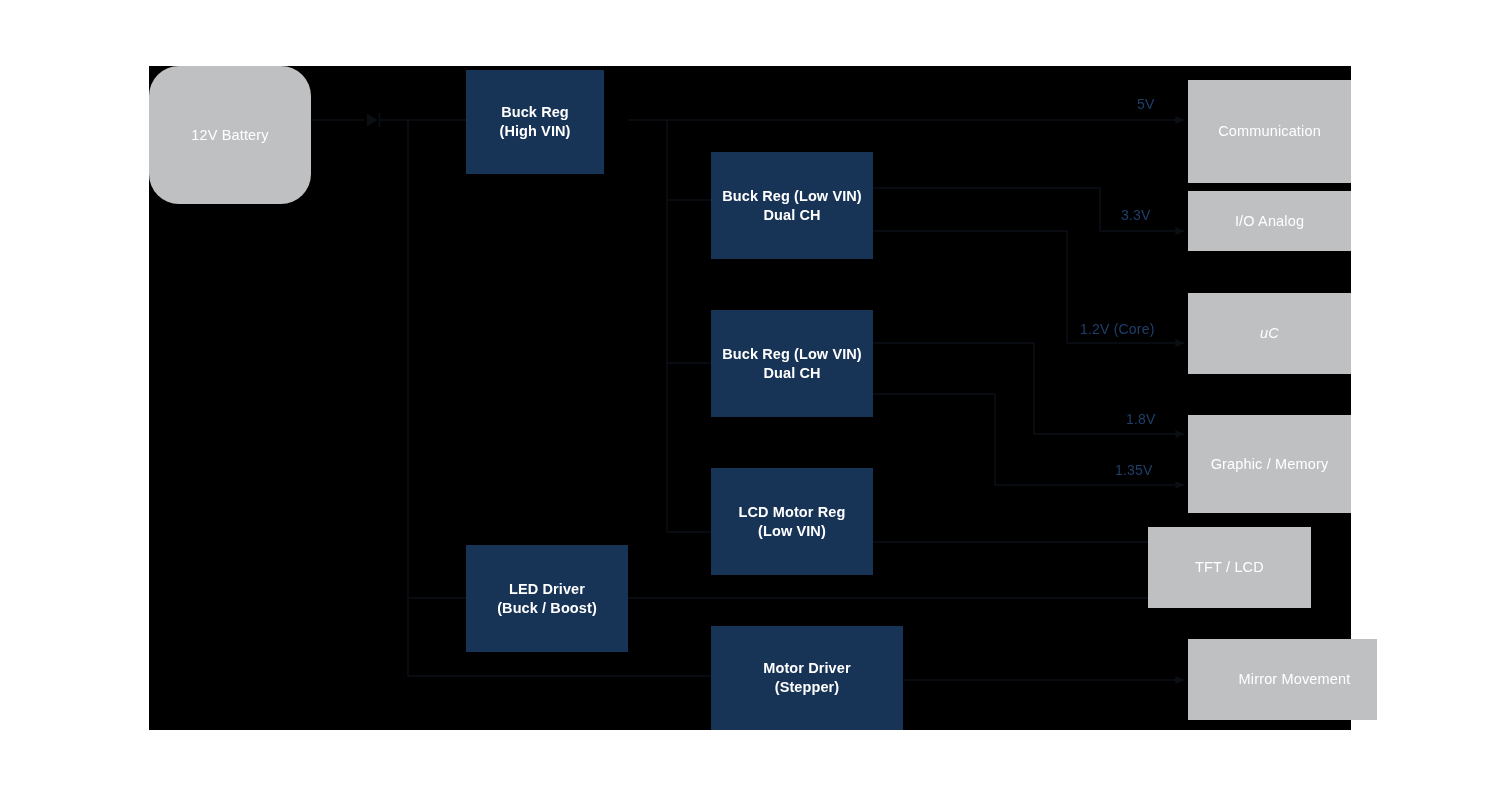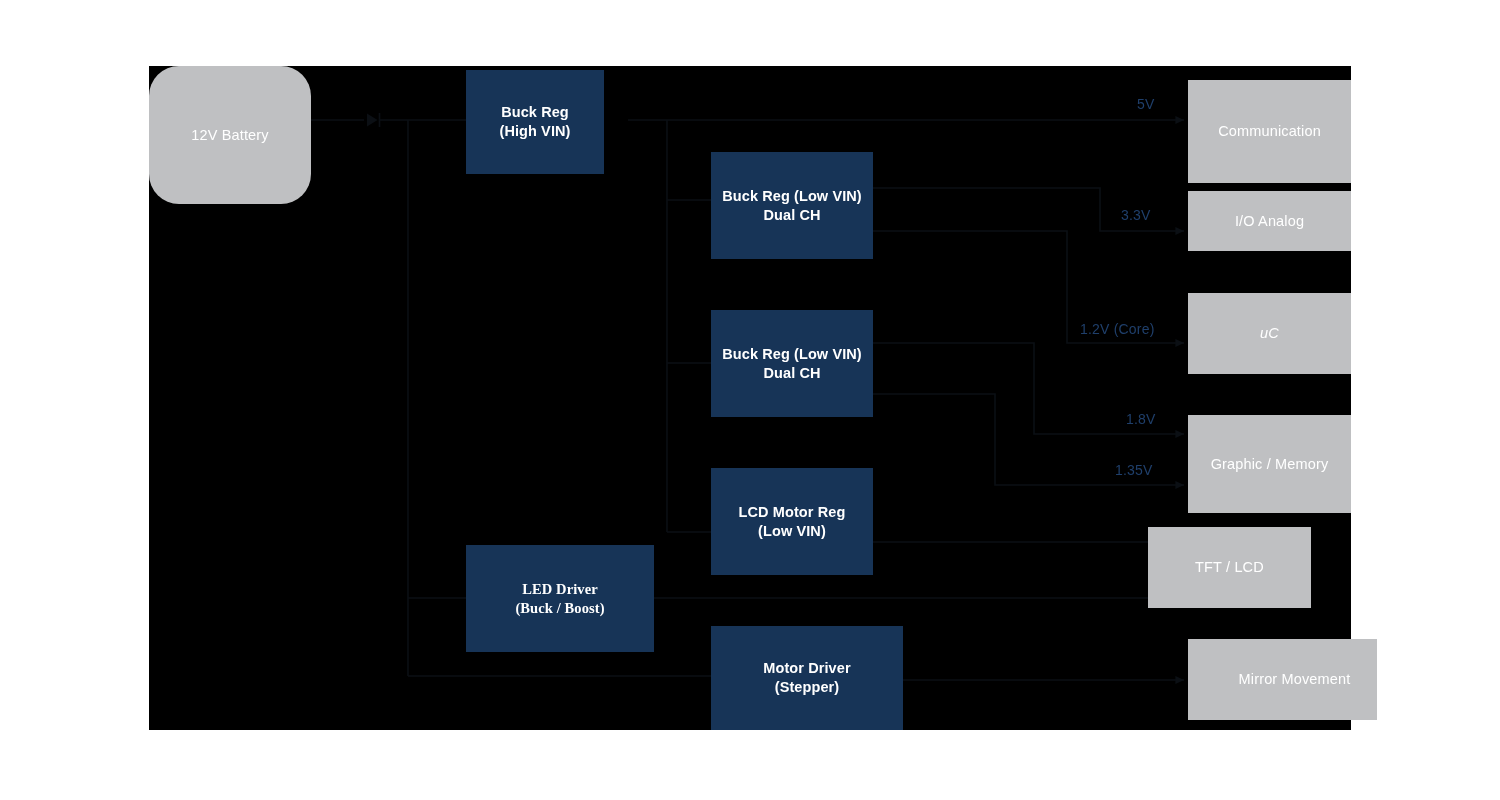--- a/index.html
+++ b/index.html
@@ -112,21 +112,21 @@
     </span>
   </div>
 
   <div class="blk reg" style="left:711px;top:468px;width:162px;height:107px;">
     <span class="lbl">
       <span>LCD Motor Reg</span><br>
       <span>(Low VIN)</span>
     </span>
   </div>
 
-  <div class="blk reg" style="left:466px;top:545px;width:188px;height:107px;font-family:Liberation Serif, serif;">
+  <div class="blk reg" style="left:466px;top:545px;width:162px;height:107px;">
     <span class="lbl">
       <span>LED Driver</span><br>
       <span>(Buck / Boost)</span>
     </span>
   </div>
 
   <div class="blk reg" style="left:711px;top:626px;width:192px;height:104px;">
     <span class="lbl">
       <span>Motor Driver</span><br>
       <span>(Stepper)</span>

